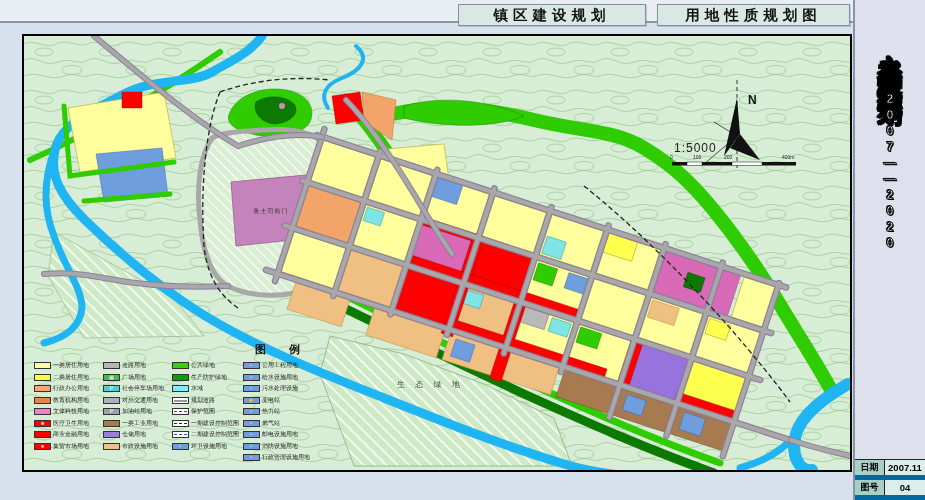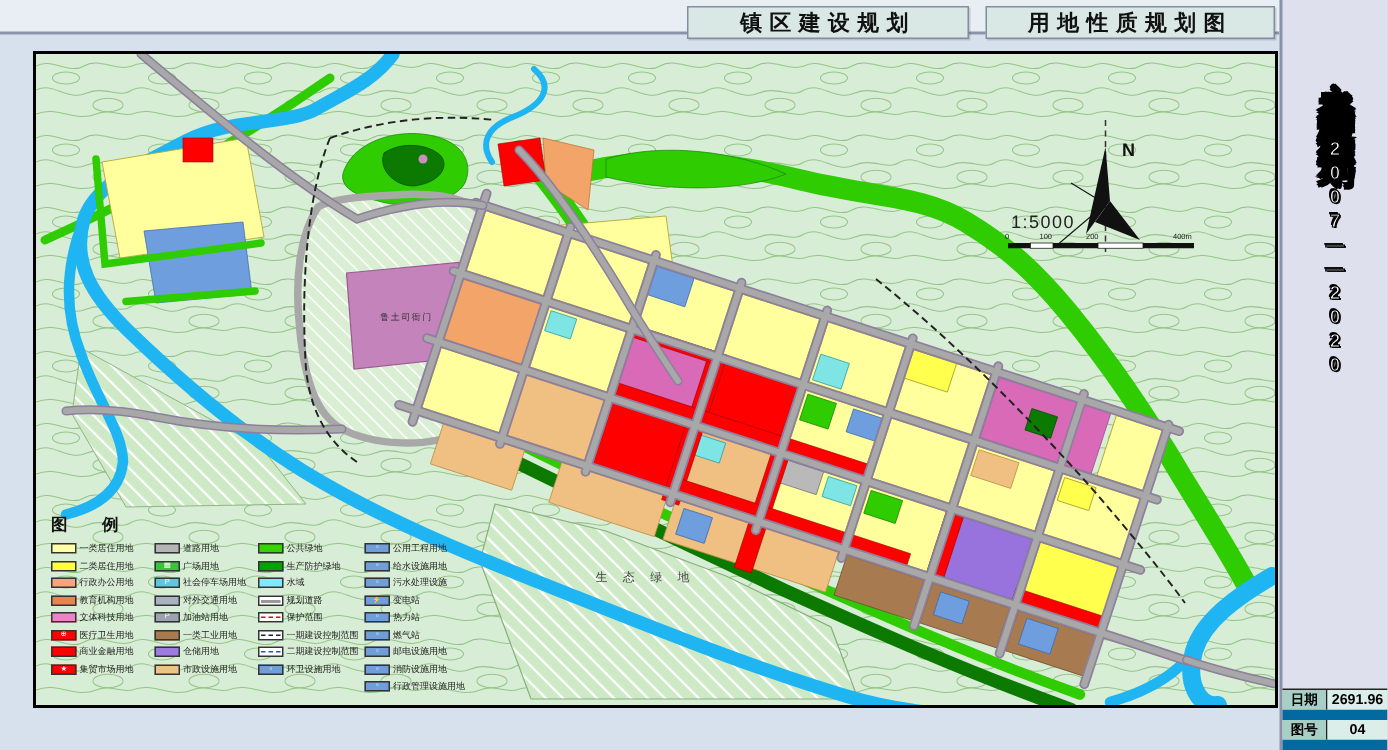--- a/index.html
+++ b/index.html
@@ -19,28 +19,28 @@
   .titlebox.right{left:657px;width:193px}
   .mapframe{position:absolute;left:22px;top:34px;width:830px;height:438px;border:2px solid #000;background:var(--map_bg);overflow:hidden}
   .sidebar{position:absolute;left:853px;top:0;width:72px;height:500px;background:#dfe0ee;
     border-left:2px solid #8a93a8;display:flex;flex-direction:column;align-items:center}
   .vtitle{margin-top:36px;writing-mode:vertical-rl;text-orientation:upright;font-size:24px;font-weight:bold;
     color:#fff;-webkit-text-stroke:1.2px #000;text-shadow:1px 1px 0 #000,-1px -1px 0 #000,1px -1px 0 #000,-1px 1px 0 #000;
     letter-spacing:5px;line-height:1}
   .vperiod{margin-top:6px;writing-mode:vertical-rl;text-orientation:upright;font-size:12.5px;font-weight:bold;
     color:#fff;-webkit-text-stroke:.8px #000;text-shadow:1px 1px 0 #000,-1px -1px 0 #000;letter-spacing:2px}
   .infotable{margin-top:auto;width:100%;border-top:1px solid #222}
-  .inforow{display:flex;height:20px;border-bottom:7px solid #0369a1}
+  .inforow{display:flex;height:20px;border-bottom:5px solid #0369a1}
   .inforow .lbl{width:30px;background:#a8cfc6;border-right:1px solid #222;display:flex;align-items:center;justify-content:center;font-size:9px;font-weight:bold}
   .inforow .val{flex:1;background:#dceeea;display:flex;align-items:center;justify-content:center;font-size:9.5px;font-weight:bold}
   .orgbox{position:absolute;left:64px;top:477px;width:428px;height:20px;background:#e9f0f5;border:1px solid #7f8f9f;
     display:flex;align-items:center;justify-content:center;font-size:12.5px;font-weight:bold;letter-spacing:2px;color:#111}
   
   .legend{position:absolute;left:10px;top:306px;width:276px;z-index:4}
-  .lg-title{text-align:left;font-size:11px;font-weight:bold;letter-spacing:10px;color:#111;margin-bottom:3px}
+  .lg-title{text-align:right;font-size:11px;font-weight:bold;letter-spacing:10px;color:#111;margin-bottom:3px}
   .lg-cols{display:flex;gap:4px}
   .lg-col{flex:1}
   .lg-item{display:flex;align-items:center;height:11.5px}
   .sw{width:17px;height:7px;border:1px solid #333;margin-right:2px;flex:0 0 17px;display:flex;align-items:center;justify-content:center;
       font-size:5px;color:#fff;line-height:1;overflow:hidden}
   .sw-road{background:#fff !important;position:relative}
   .sw-road::after{content:"";position:absolute;left:1px;right:1px;top:2px;border-top:2px solid #999}
   .sw-dashred{background:#fff !important;position:relative}
   .sw-dashred::after{content:"";position:absolute;left:1px;right:1px;top:2px;border-top:1.5px dashed #f00}
   .sw-dashdot{background:#fff !important;position:relative}
@@ -465,21 +465,21 @@
       </div>
     </div>
   </div>
 
   <div class="sidebar">
     <div class="vtitle">永登县连城镇总体规划</div>
     <div class="vperiod">2007——2020</div>
     <div class="infotable">
       <div class="inforow">
         <div class="lbl">日期</div>
-        <div class="val">2691.96</div>
+        <div class="val">2007.11</div>
       </div>
       <div class="inforow">
         <div class="lbl">图号</div>
         <div class="val">04</div>
       </div>
     </div>
   </div>
 
 </div>
 

